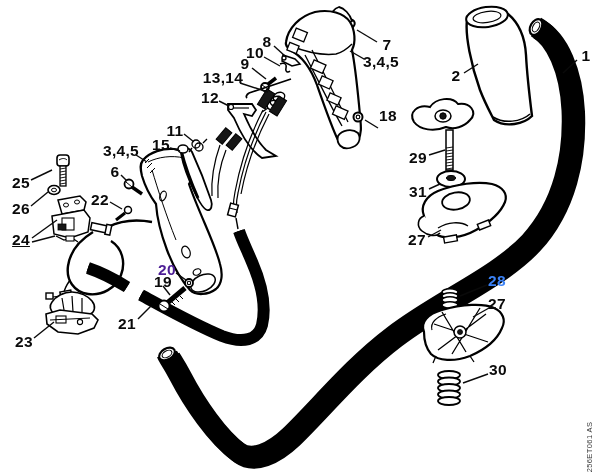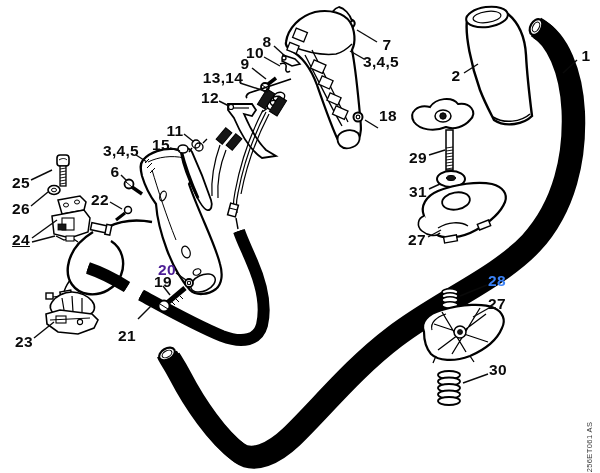--- a/index.html
+++ b/index.html
@@ -318,21 +318,21 @@
       <div class="callout" style="left: 210px; top: 98px; color: rgb(10, 10, 10);">12</div>
       <div class="callout" style="left: 175px; top: 131px; color: rgb(10, 10, 10);">11</div>
       <div class="callout" style="left: 161px; top: 145px; color: rgb(10, 10, 10);">15</div>
       <div class="callout" style="left: 121px; top: 151px; color: rgb(10, 10, 10);">3,4,5</div>
       <div class="callout" style="left: 115px; top: 172px; color: rgb(10, 10, 10);">6</div>
       <div class="callout" style="left: 21px; top: 183px; color: rgb(10, 10, 10);">25</div>
       <div class="callout" style="left: 21px; top: 209px; color: rgb(10, 10, 10);">26</div>
       <div class="callout" style="left: 100px; top: 200px; color: rgb(10, 10, 10);">22</div>
       <div class="callout" style="left: 21px; top: 240px; color: rgb(10, 10, 10); text-decoration: underline;">24</div>
       <div class="callout" style="left: 24px; top: 342px; color: rgb(10, 10, 10); text-align: right;">23</div>
-      <div class="callout" style="left: 127px; top: 324px; color: rgb(10, 10, 10); margin-top: 12px;">21</div>
+      <div class="callout" style="left: 127px; top: 324px; color: rgb(10, 10, 10);">21</div>
       <div class="callout" style="left: 154px; top: 282px; color: rgb(10, 10, 10); margin-left: 9px;">19</div>
       <div class="callout" style="left: 167px; top: 270px; color: #4c1d95;">20</div>
       <div class="callout" style="left: 418px; top: 158px; color: rgb(10, 10, 10);">29</div>
       <div class="callout" style="left: 418px; top: 192px; color: rgb(10, 10, 10);">31</div>
       <div class="callout" style="left: 417px; top: 240px; color: rgb(10, 10, 10);">27</div>
       <div class="callout" style="left: 497px; top: 281px; color: #3b82f6;">28</div>
       <div class="callout" style="left: 497px; top: 304px; color: rgb(10, 10, 10);">27</div>
       <div class="callout" style="left: 498px; top: 370px; color: rgb(10, 10, 10);">30</div>
     </div>
 

